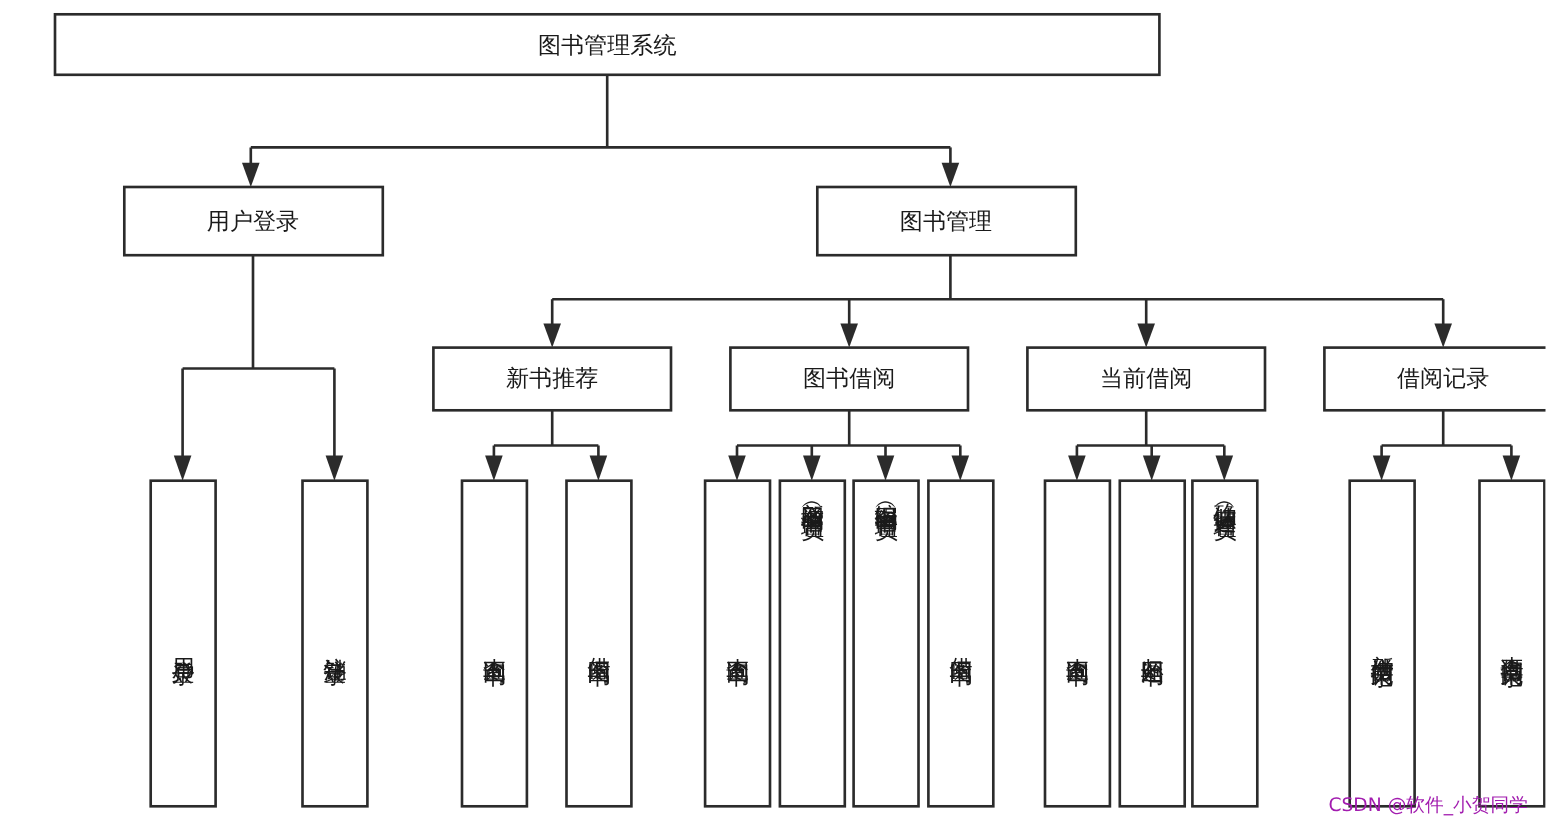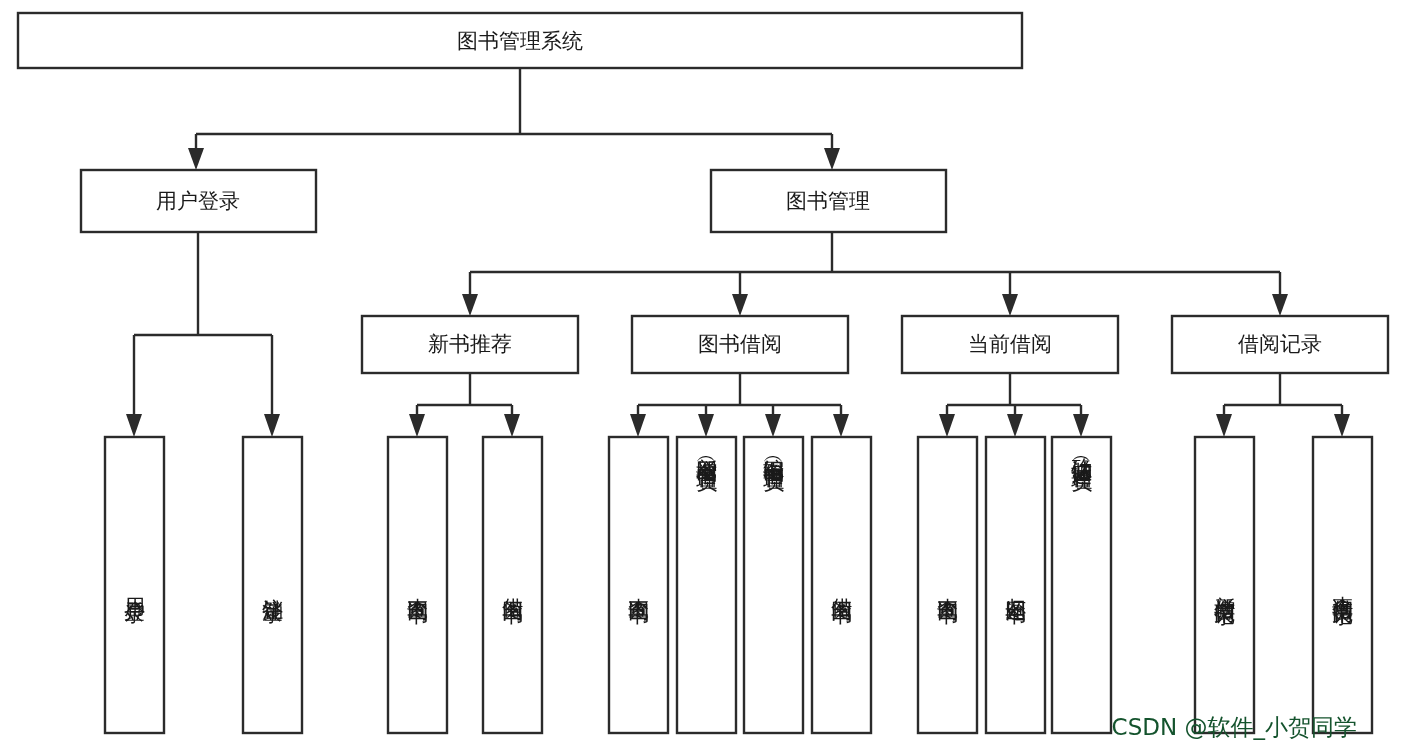--- a/index.html
+++ b/index.html
@@ -11,20 +11,21 @@
     width: 1405px;
     height: 747px;
     font-family: "DejaVu Sans", "Liberation Sans", sans-serif;
     overflow: hidden;
   }
   #diagram-root {
     position: relative;
     width: 1365px;
     height: 747px;
     background: #ffffff;
+    margin-left: 32px;
   }
   svg.diagram-svg {
     position: absolute;
     top: 0;
     left: 0;
     width: 1405px;
     height: 747px;
     display: block;
   }
   .node-box {
@@ -72,22 +73,22 @@
     color: #1a1a1a;
     letter-spacing: 2px;
     white-space: nowrap;
     text-align: center;
   }
   #watermark {
     position: absolute;
     right: 8px;
     bottom: 4px;
     font-family: "DejaVu Sans", "Liberation Sans", sans-serif;
-    font-size: 23px;
-    color: #14532d;
+    font-size: 17px;
+    color: #a21caf;
     white-space: nowrap;
     user-select: none;
   }
 </style>
 </head>
 <body>
 
 <div id="diagram-root">
 
   <svg class="diagram-svg" viewBox="0 0 1405 747" xmlns="http://www.w3.org/2000/svg">

